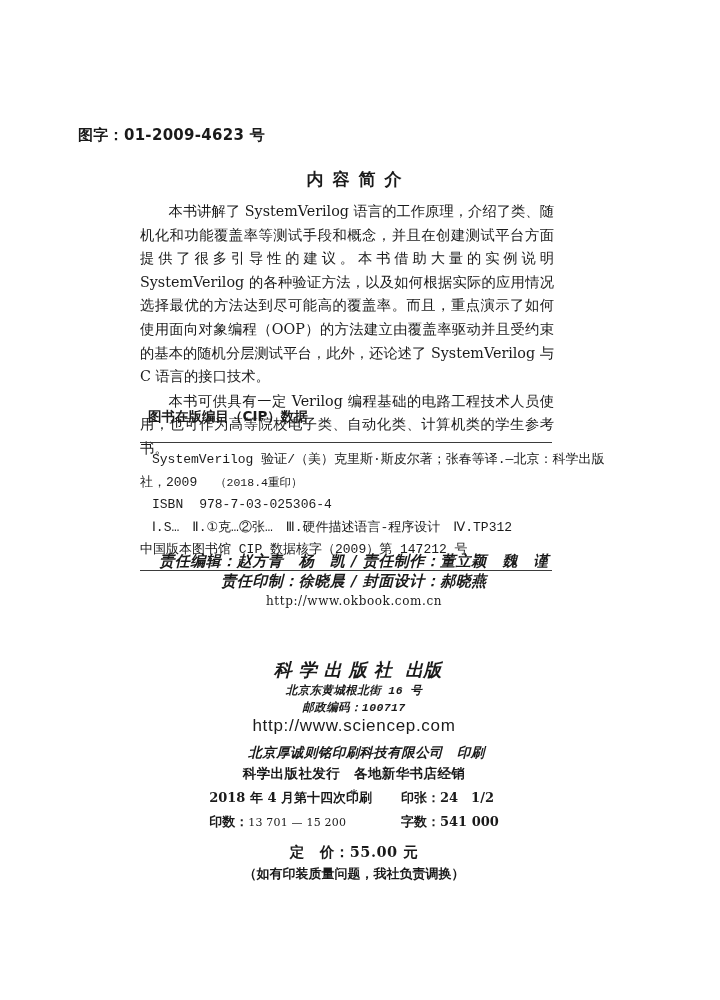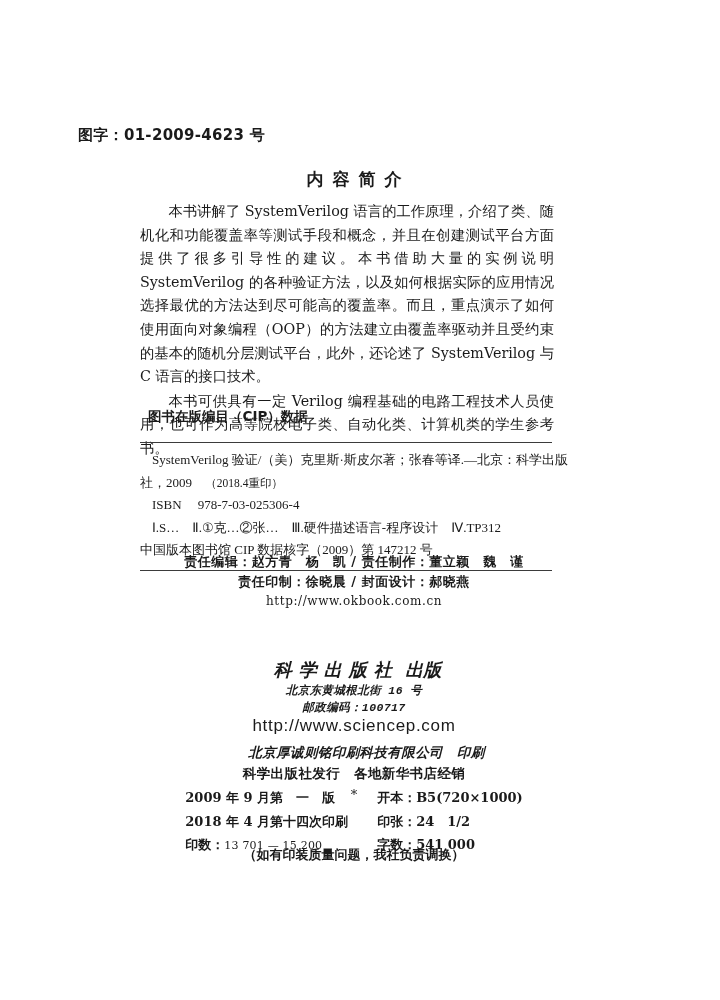--- a/index.html
+++ b/index.html
@@ -84,44 +84,45 @@
     border-top: 1.6px solid #3b3b3b;
     margin: 0;
   }
   .cip-body {
     padding: 6px 0 5px 0;
   }
   .cip-body .ln {
     font-size: 13px;
     line-height: 22.5px;
     white-space: nowrap;
-    font-family: Liberation Serif, serif;
+    font-family: Liberation Mono, monospace;
   }
   .cip-body .ln.indent { padding-left: 12px; }
   .cip-body .ln .sm {
     font-size: 11.5px;
   }
   .cip-rule-bottom {
     height: 0;
     border-top: 1.6px solid #3b3b3b;
     margin-top: 3px;
   }
 
   
   .credits {
     position: absolute;
     left: 0;
     right: 0;
     top: 552px;
     text-align: center;
   }
   .credits .cl {
-    font-size: 13px;
+    font-size: 15px;
     line-height: 19.5px;
     font-weight: bold;
+    font-style: italic;
     font-family: "DejaVu Serif", "Liberation Serif", serif;
     letter-spacing: 0.5px;
   }
   .credits .url {
     font-size: 12px;
     line-height: 20px;
     font-style: normal;
     font-weight: normal;
     letter-spacing: 0.6px;
     font-family: "DejaVu Serif", "Liberation Serif", serif;
@@ -276,33 +277,32 @@
     <div class="pub-sub">邮政编码：100717</div>
     <div class="pub-url">http://www.sciencep.com</div>
     <div class="printer">北京厚诚则铭印刷科技有限公司　印刷</div>
     <div class="distributor">科学出版社发行　各地新华书店经销</div>
     <div class="star">*</div>
   </div>
 
   <div class="imprint">
     <table>
       <tbody>
-          <tr>
-        <td class="left">2009 年 9 月第　一　版</td>
-        <td>开本：B5(720×1000)</td>
-      </tr>
       <tr>
         <td class="left">2018 年 4 月第十四次印刷</td>
         <td>印张：24　1/2</td>
       </tr>
       <tr>
         <td class="left"><span>印数：</span><span class="tiny">13 701 — 15 200</span></td>
         <td>字数：541 000</td>
       </tr>
     </tbody>
       </table>
   </div>
 
   <div class="price-block">
+    <div class="price">
+      <span>定　价：</span><span>55.00 元</span>
+    </div>
     <div class="note">（如有印装质量问题，我社负责调换）</div>
   </div>
 
 </div>
 
 </body></html>

